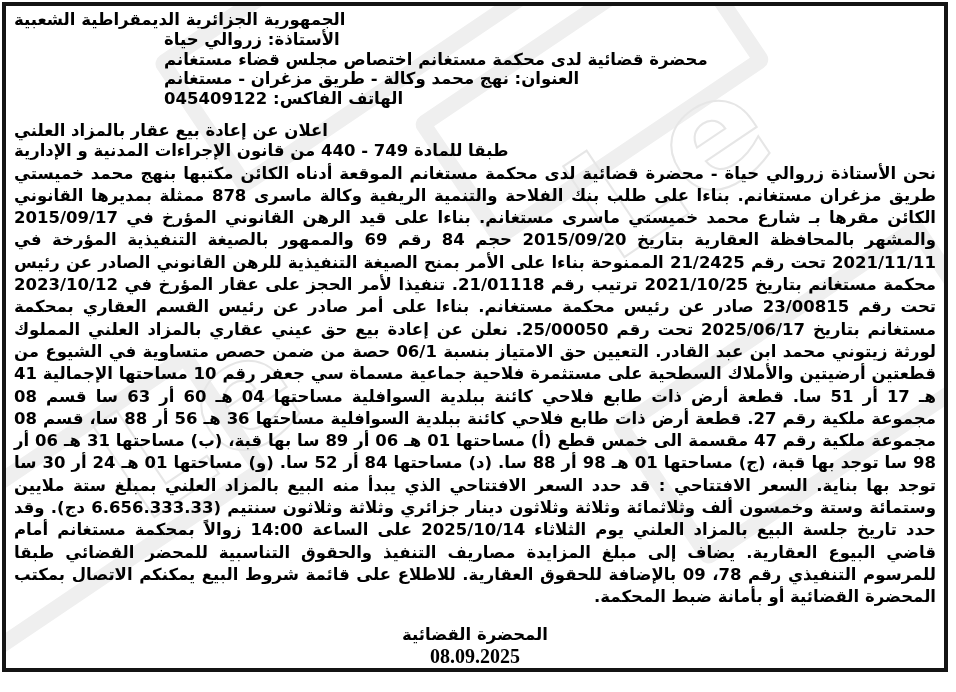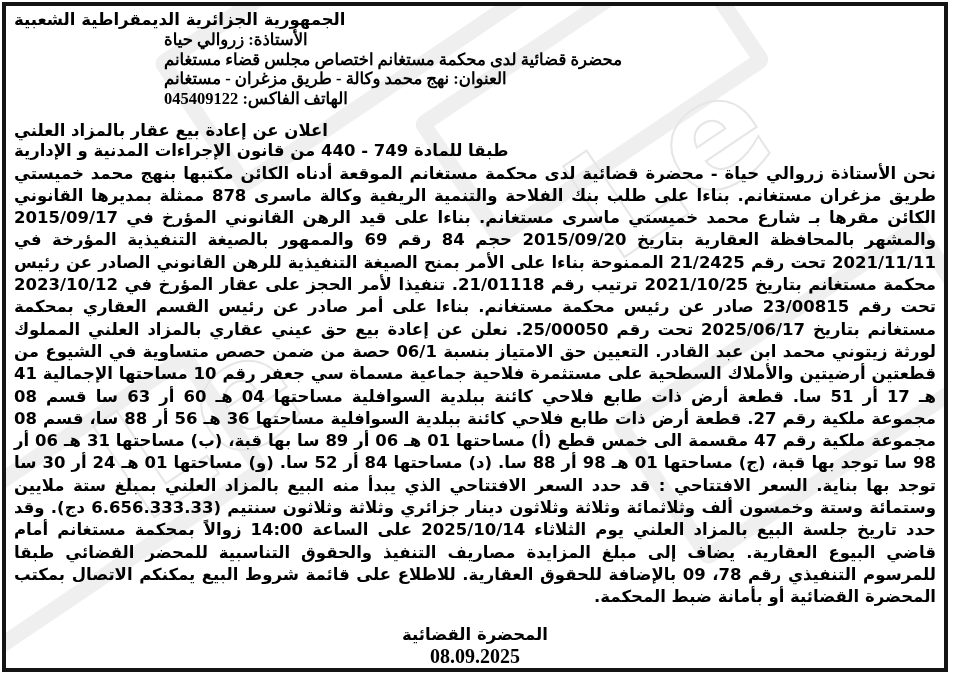--- a/index.html
+++ b/index.html
@@ -57,21 +57,20 @@
   }
   .header-line, .title-line {
     text-align: left;
     font-size: 16.5px;
     line-height: 19.8px;
     white-space: nowrap;
   }
   .header-sub .header-line {
     
     margin-left: 150px;
-    font-family: Liberation Serif, serif;
   }
   .title-block { margin-top: 12px; }
   .body-text {
     margin: 2px 0 0 0;
     font-size: 16.5px;
     line-height: 22.3px;
     text-align: justify;
     text-justify: inter-word;
   }
   .footer { margin-top: 16px; text-align: center; }

